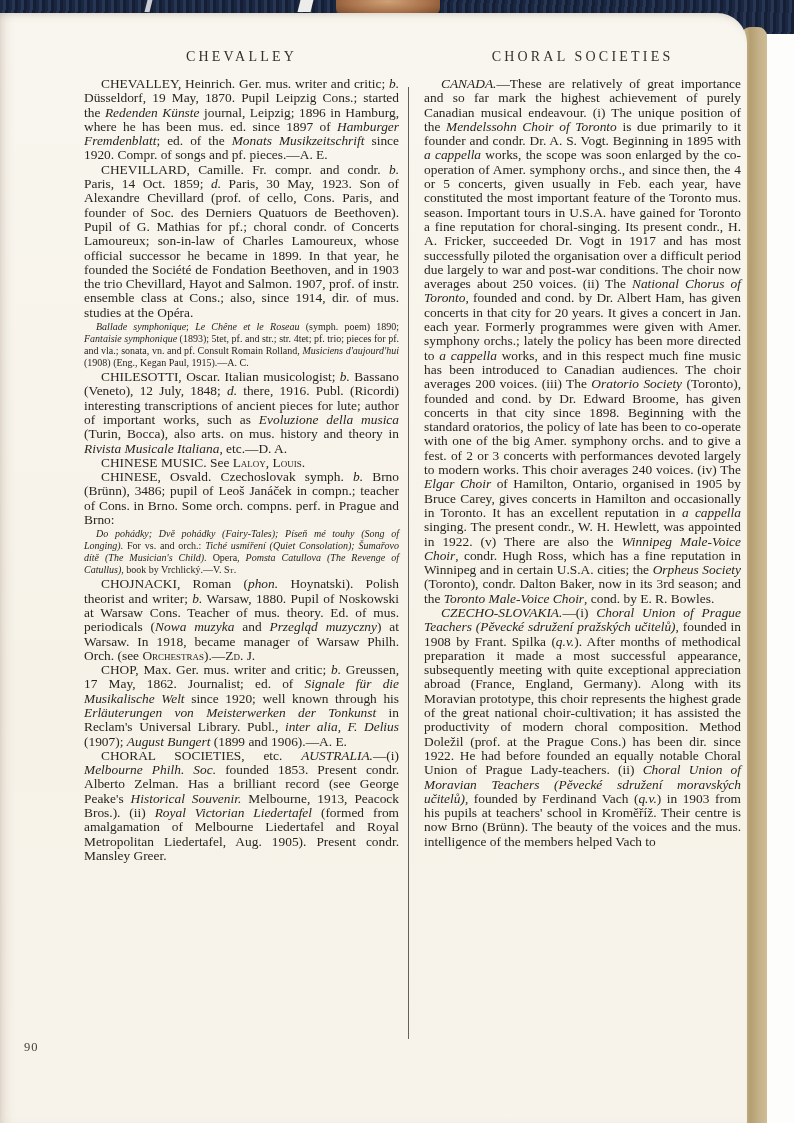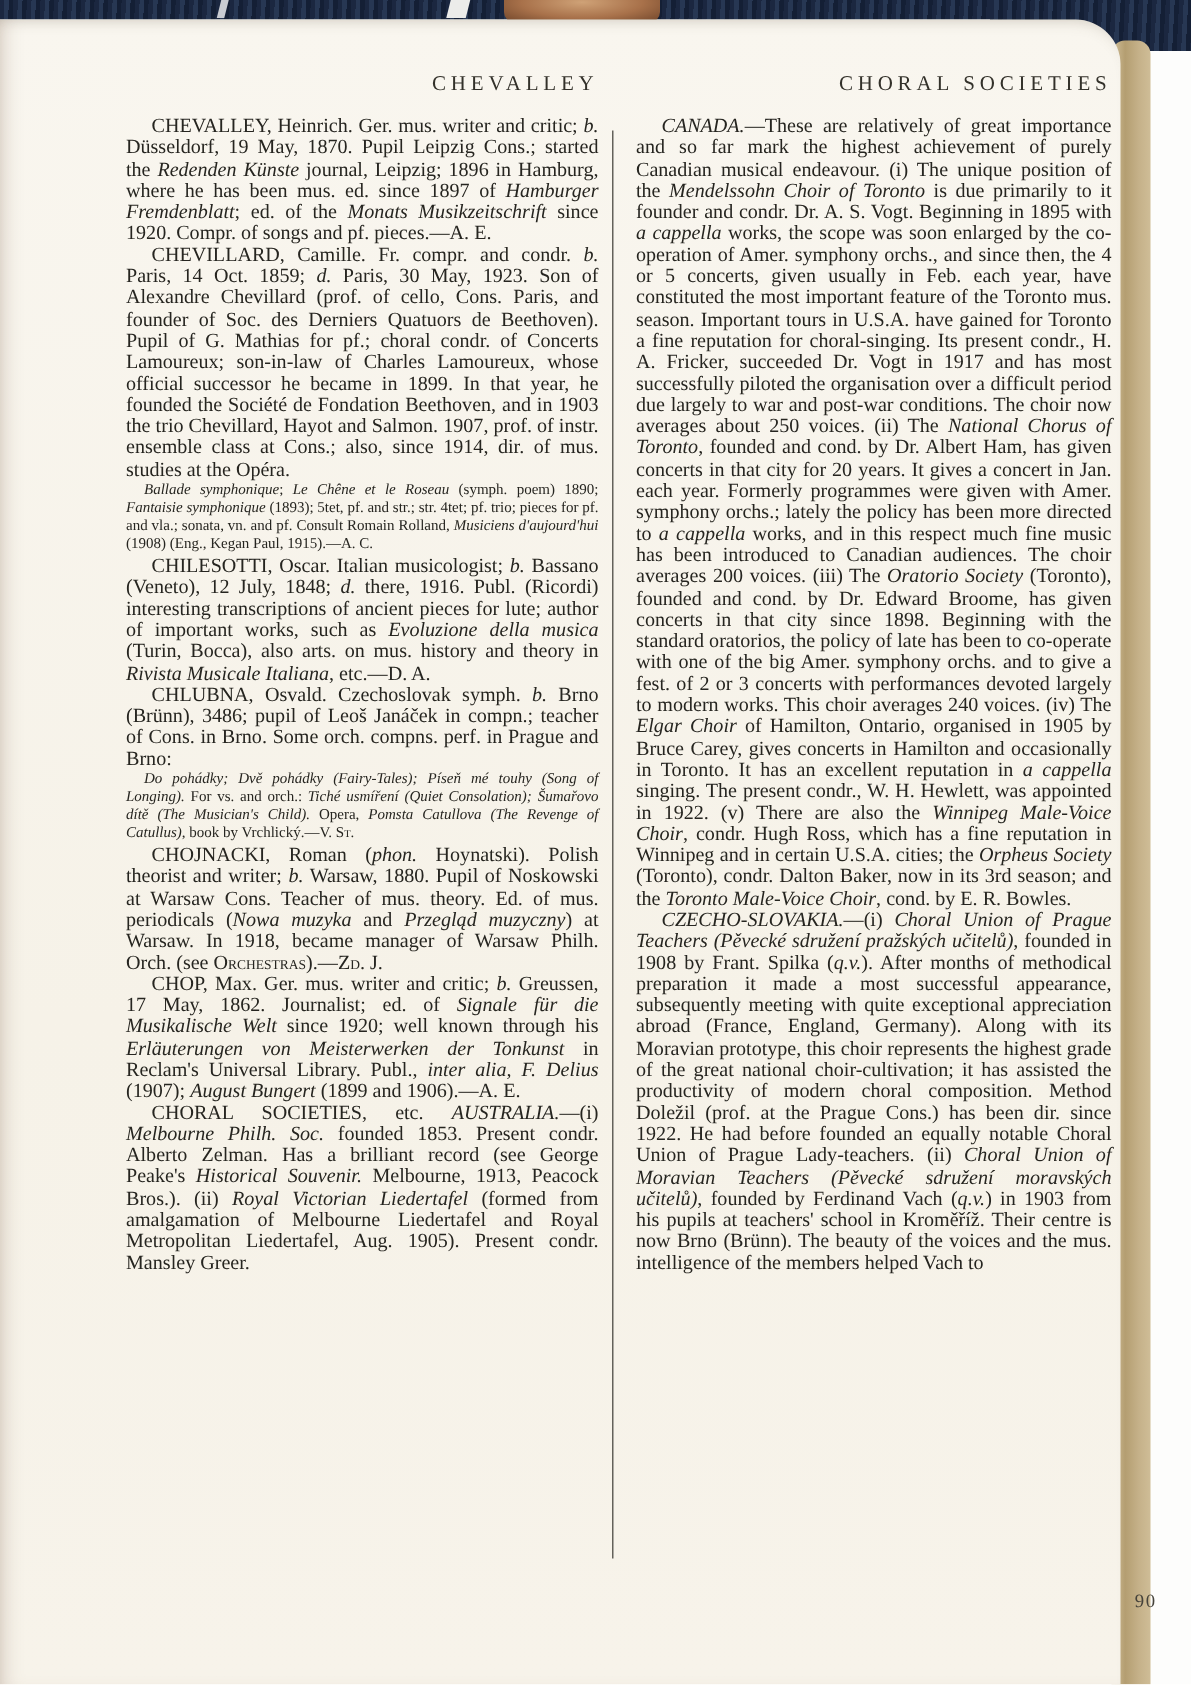--- a/index.html
+++ b/index.html
@@ -17,51 +17,52 @@
   .page-edge{position:absolute;left:741px;top:27px;width:26px;height:1096px;border-radius:9px 9px 0 0;
         background:linear-gradient(90deg,#d3c29e 0%,#b49e71 35%,#c5b189 70%,#cfbd97 100%);}
   .page{position:absolute;left:0;top:13px;width:747px;height:1110px;
         background:linear-gradient(180deg,#f9f6ef 0%,#f6f2e8 60%,#f7f3ea 100%);
         border-top-right-radius:30px;
         box-shadow:inset 10px 0 14px -10px rgba(120,90,70,.35), inset 0 8px 10px -8px rgba(90,80,60,.25);}
   .divider{position:absolute;left:408px;top:74px;width:1px;height:952px;background:#63615a;}
   .col{position:absolute;top:36px;}
   .col-left{left:84px;width:315px;}
   .col-right{left:424px;width:317px;}
-  .col-header{text-align:right;font-size:14px;letter-spacing:3.2px;color:#33312a;
+  .col-header{text-align:center;font-size:14px;letter-spacing:3.2px;color:#33312a;
         margin-bottom:12px;white-space:nowrap;}
   .para{margin:0;text-align:justify;text-indent:17px;font-size:13.4px;line-height:14.3px;
         color:#262520;}
   .para.small{font-size:10px;line-height:12px;text-indent:12px;margin:1px 0;}
   .b{font-weight:normal;}
   .i{font-style:italic;margin-top:36px;}
   .sc{font-variant:small-caps;}
-  .page-number{position:absolute;left:24px;top:1027px;width:747px;text-align:right;
-        font-size:12.5px;color:#45423a;letter-spacing:1px;margin-top:20px;}
+  .page-number{position:absolute;left:24px;top:1027px;width:747px;text-align:left;
+        font-size:12.5px;color:#45423a;letter-spacing:1px;}
 </style>
 </head>
 <body>
 
 <div class="scene">
   <div class="desk"></div>
   <div class="corner-navy"></div>
   <div class="sliver s1"></div>
   <div class="sliver s2"></div>
   <div class="wood"></div>
   <div class="page-edge"></div>
   <div class="page">
     <div class="divider"></div>
     <div class="col col-left">
       <div class="col-header">CHEVALLEY</div>
       <div class="col-body">
           <p class="para"><span class="b">CHEVALLEY, Heinrich.</span><span> Ger. mus. writer and critic; </span><span class="i">b.</span><span> Düsseldorf, 19 May, 1870. Pupil Leipzig Cons.; started the </span><span class="i">Redenden Künste</span><span> journal, Leipzig; 1896 in Hamburg, where he has been mus. ed. since 1897 of </span><span class="i">Hamburger Fremdenblatt</span><span>; ed. of the </span><span class="i">Monats Musikzeitschrift</span><span> since 1920. Compr. of songs and pf. pieces.—</span><span class="sc">A. E.</span></p>
           <p class="para"><span class="b">CHEVILLARD, Camille.</span><span> Fr. compr. and condr. </span><span class="i">b.</span><span> Paris, 14 Oct. 1859; </span><span class="i">d.</span><span> Paris, 30 May, 1923. Son of Alexandre Chevillard (prof. of cello, Cons. Paris, and founder of Soc. des Derniers Quatuors de Beethoven). Pupil of G. Mathias for pf.; choral condr. of Concerts Lamoureux; son-in-law of Charles Lamoureux, whose official successor he became in 1899. In that year, he founded the Société de Fondation Beethoven, and in 1903 the trio Chevillard, Hayot and Salmon. 1907, prof. of instr. ensemble class at Cons.; also, since 1914, dir. of mus. studies at the Opéra.</span></p>
           <p class="para small"><span class="i">Ballade symphonique</span><span>; </span><span class="i">Le Chêne et le Roseau</span><span> (symph. poem) 1890; </span><span class="i">Fantaisie symphonique</span><span> (1893); 5tet, pf. and str.; str. 4tet; pf. trio; pieces for pf. and vla.; sonata, vn. and pf. Consult Romain Rolland, </span><span class="i">Musiciens d'aujourd'hui</span><span> (1908) (Eng., Kegan Paul, 1915).—</span><span class="sc">A. C.</span></p>
           <p class="para"><span class="b">CHILESOTTI, Oscar.</span><span> Italian musicologist; </span><span class="i">b.</span><span> Bassano (Veneto), 12 July, 1848; </span><span class="i">d.</span><span> there, 1916. Publ. (Ricordi) interesting transcriptions of ancient pieces for lute; author of important works, such as </span><span class="i">Evoluzione della musica</span><span> (Turin, Bocca), also arts. on mus. history and theory in </span><span class="i">Rivista Musicale Italiana</span><span>, etc.—</span><span class="sc">D. A.</span></p>
-          <p class="para"><span class="b">CHLUBNA, Osvald.</span><span> Czechoslovak symph. </span><span class="i">b.</span><span> Brno (Brünn), 3486; pupil of Leoš Janáček in compn.; teacher of Cons. in Brno. Some orch. compns. perf. in Prague and Brno:</span></p>
+          <p class="para"><span class="b">CHINESE MUSIC.</span><span> See </span><span class="sc">Laloy, Louis.</span></p>
+          <p class="para"><span class="b">CHINESE, Osvald.</span><span> Czechoslovak symph. </span><span class="i">b.</span><span> Brno (Brünn), 3486; pupil of Leoš Janáček in compn.; teacher of Cons. in Brno. Some orch. compns. perf. in Prague and Brno:</span></p>
           <p class="para small"><span class="i">Do pohádky; Dvě pohádky (Fairy-Tales); Píseň mé touhy (Song of Longing).</span><span> For vs. and orch.: </span><span class="i">Tiché usmíření (Quiet Consolation); Šumařovo dítě (The Musician's Child).</span><span> Opera, </span><span class="i">Pomsta Catullova (The Revenge of Catullus)</span><span>, book by Vrchlický.—</span><span class="sc">V. St.</span></p>
           <p class="para"><span class="b">CHOJNACKI, Roman</span><span> (</span><span class="i">phon.</span><span> Hoynatski). Polish theorist and writer; </span><span class="i">b.</span><span> Warsaw, 1880. Pupil of Noskowski at Warsaw Cons. Teacher of mus. theory. Ed. of mus. periodicals (</span><span class="i">Nowa muzyka</span><span> and </span><span class="i">Przegląd muzyczny</span><span>) at Warsaw. In 1918, became manager of Warsaw Philh. Orch. (see </span><span class="sc">Orchestras</span><span>).—</span><span class="sc">Zd. J.</span></p>
           <p class="para"><span class="b">CHOP, Max.</span><span> Ger. mus. writer and critic; </span><span class="i">b.</span><span> Greussen, 17 May, 1862. Journalist; ed. of </span><span class="i">Signale für die Musikalische Welt</span><span> since 1920; well known through his </span><span class="i">Erläuterungen von Meisterwerken der Tonkunst</span><span> in Reclam's Universal Library. Publ., </span><span class="i">inter alia, F. Delius</span><span> (1907); </span><span class="i">August Bungert</span><span> (1899 and 1906).—</span><span class="sc">A. E.</span></p>
           <p class="para"><span class="b">CHORAL SOCIETIES, etc.</span><span> </span><span class="i">AUSTRALIA.</span><span>—(i) </span><span class="i">Melbourne Philh. Soc.</span><span> founded 1853. Present condr. Alberto Zelman. Has a brilliant record (see George Peake's </span><span class="i">Historical Souvenir.</span><span> Melbourne, 1913, Peacock Bros.). (ii) </span><span class="i">Royal Victorian Liedertafel</span><span> (formed from amalgamation of Melbourne Liedertafel and Royal Metropolitan Liedertafel, Aug. 1905). Present condr. Mansley Greer.</span></p>
         </div>
     </div>
     <div class="col col-right">
       <div class="col-header">CHORAL SOCIETIES</div>
       <div class="col-body">
           <p class="para"><span class="i">CANADA.</span><span>—These are relatively of great importance and so far mark the highest achievement of purely Canadian musical endeavour. (i) The unique position of the </span><span class="i">Mendelssohn Choir of Toronto</span><span> is due primarily to it founder and condr. Dr. A. S. Vogt. Beginning in 1895 with </span><span class="i">a cappella</span><span> works, the scope was soon enlarged by the co-operation of Amer. symphony orchs., and since then, the 4 or 5 concerts, given usually in Feb. each year, have constituted the most important feature of the Toronto mus. season. Important tours in U.S.A. have gained for Toronto a fine reputation for choral-singing. Its present condr., H. A. Fricker, succeeded Dr. Vogt in 1917 and has most successfully piloted the organisation over a difficult period due largely to war and post-war conditions. The choir now averages about 250 voices. (ii) The </span><span class="i">National Chorus of Toronto</span><span>, founded and cond. by Dr. Albert Ham, has given concerts in that city for 20 years. It gives a concert in Jan. each year. Formerly programmes were given with Amer. symphony orchs.; lately the policy has been more directed to </span><span class="i">a cappella</span><span> works, and in this respect much fine music has been introduced to Canadian audiences. The choir averages 200 voices. (iii) The </span><span class="i">Oratorio Society</span><span> (Toronto), founded and cond. by Dr. Edward Broome, has given concerts in that city since 1898. Beginning with the standard oratorios, the policy of late has been to co-operate with one of the big Amer. symphony orchs. and to give a fest. of 2 or 3 concerts with performances devoted largely to modern works. This choir averages 240 voices. (iv) The </span><span class="i">Elgar Choir</span><span> of Hamilton, Ontario, organised in 1905 by Bruce Carey, gives concerts in Hamilton and occasionally in Toronto. It has an excellent reputation in </span><span class="i">a cappella</span><span> singing. The present condr., W. H. Hewlett, was appointed in 1922. (v) There are also the </span><span class="i">Winnipeg Male-Voice Choir</span><span>, condr. Hugh Ross, which has a fine reputation in Winnipeg and in certain U.S.A. cities; the </span><span class="i">Orpheus Society</span><span> (Toronto), condr. Dalton Baker, now in its 3rd season; and the </span><span class="i">Toronto Male-Voice Choir</span><span>, cond. by E. R. Bowles.</span></p>

